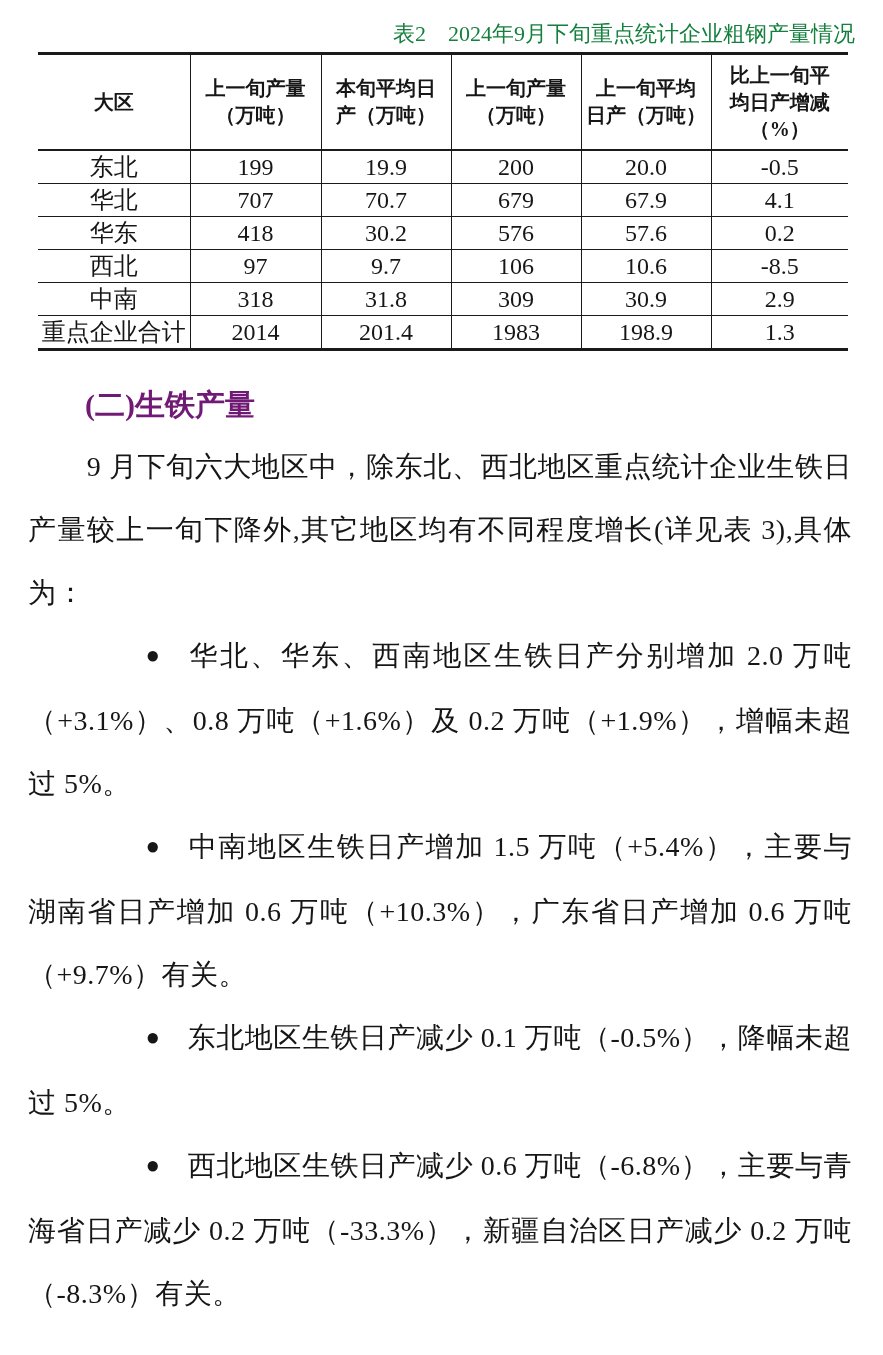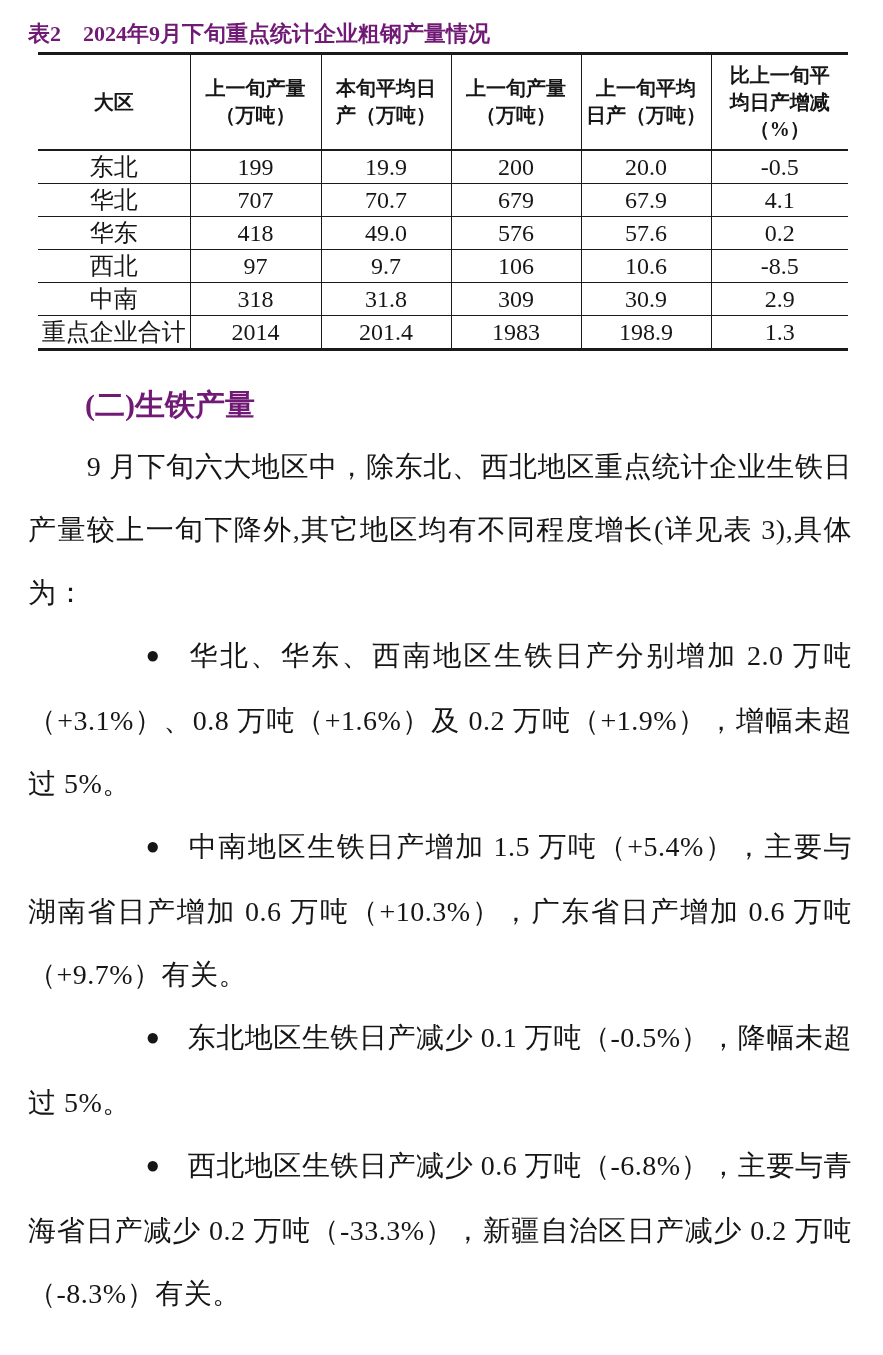--- a/index.html
+++ b/index.html
@@ -17,25 +17,25 @@
   .page {
     box-sizing: border-box;
     width: 883px;
     height: 1355px;
     padding: 20px 28px 0 28px;
   }
 
   
   .table-title {
     margin: 0 0 5px 0;
-    text-align: left;
-    font-weight: bold;
+    text-align: right;
+    font-weight: normal;
     font-size: 22px;
     line-height: 27px;
-    color: #701a75;
+    color: #15803d;
   }
   table.data-table {
     border-collapse: collapse;
     table-layout: fixed;
     width: 810px;
     margin-left: 10px;
     border-top: 3px solid #1a1a1a;
     border-bottom: 3px solid #1a1a1a;
   }
   table.data-table th,
@@ -140,21 +140,21 @@
         <td>华北</td>
         <td>707</td>
         <td>70.7</td>
         <td>679</td>
         <td>67.9</td>
         <td>4.1</td>
       </tr>
       <tr>
         <td>华东</td>
         <td>418</td>
-        <td>49.0</td>
+        <td>30.2</td>
         <td>576</td>
         <td>57.6</td>
         <td>0.2</td>
       </tr>
       <tr>
         <td>西北</td>
         <td>97</td>
         <td>9.7</td>
         <td>106</td>
         <td>10.6</td>

